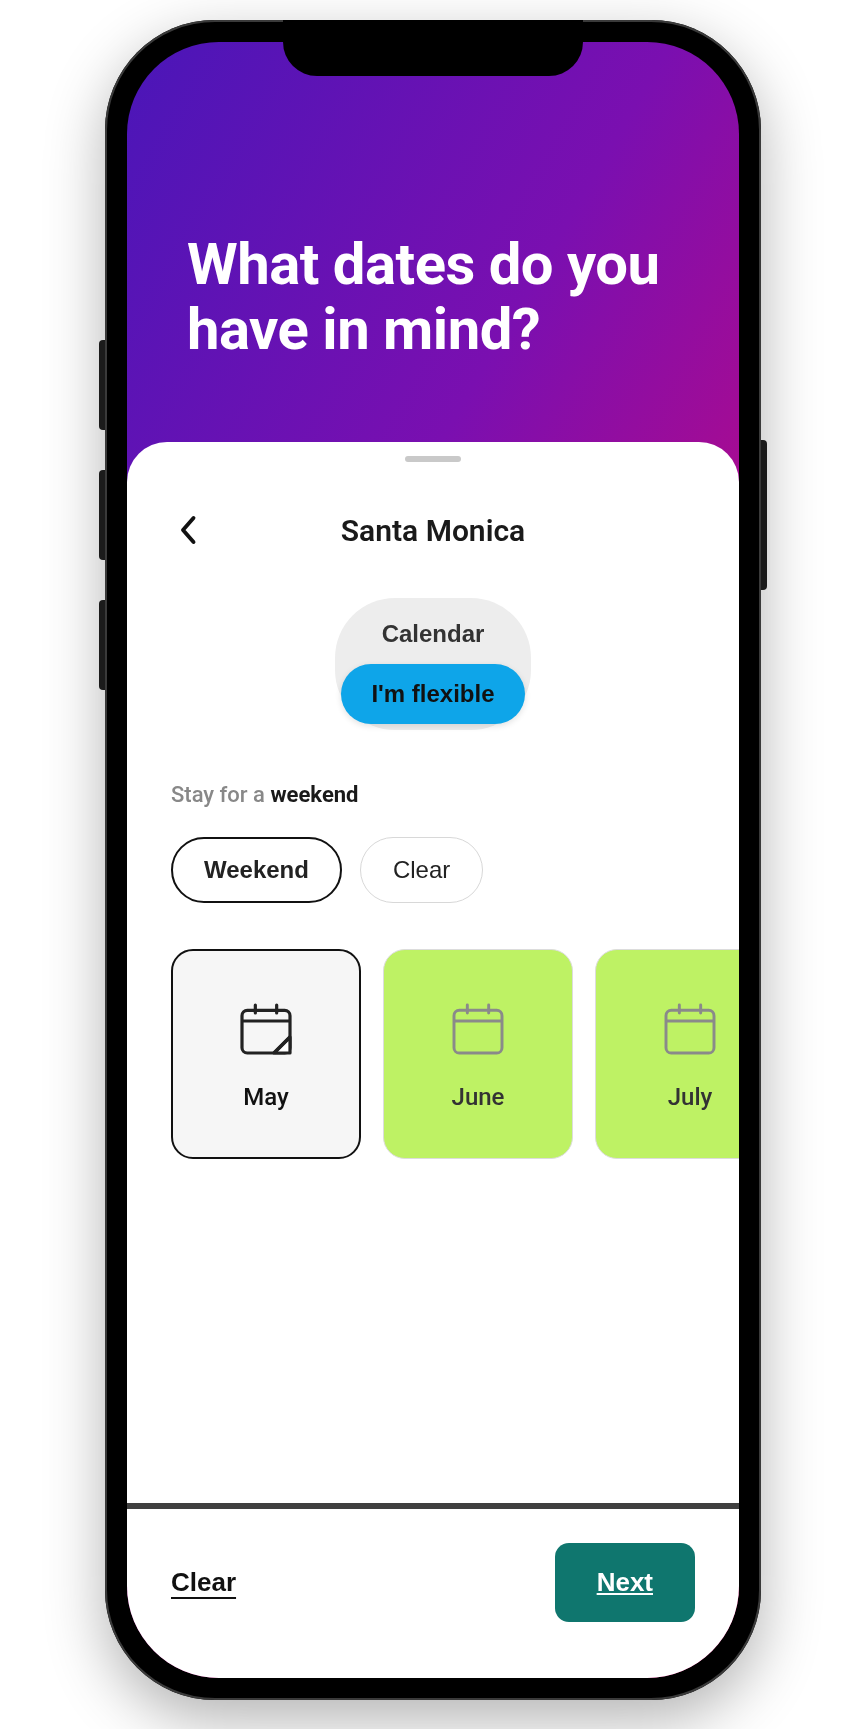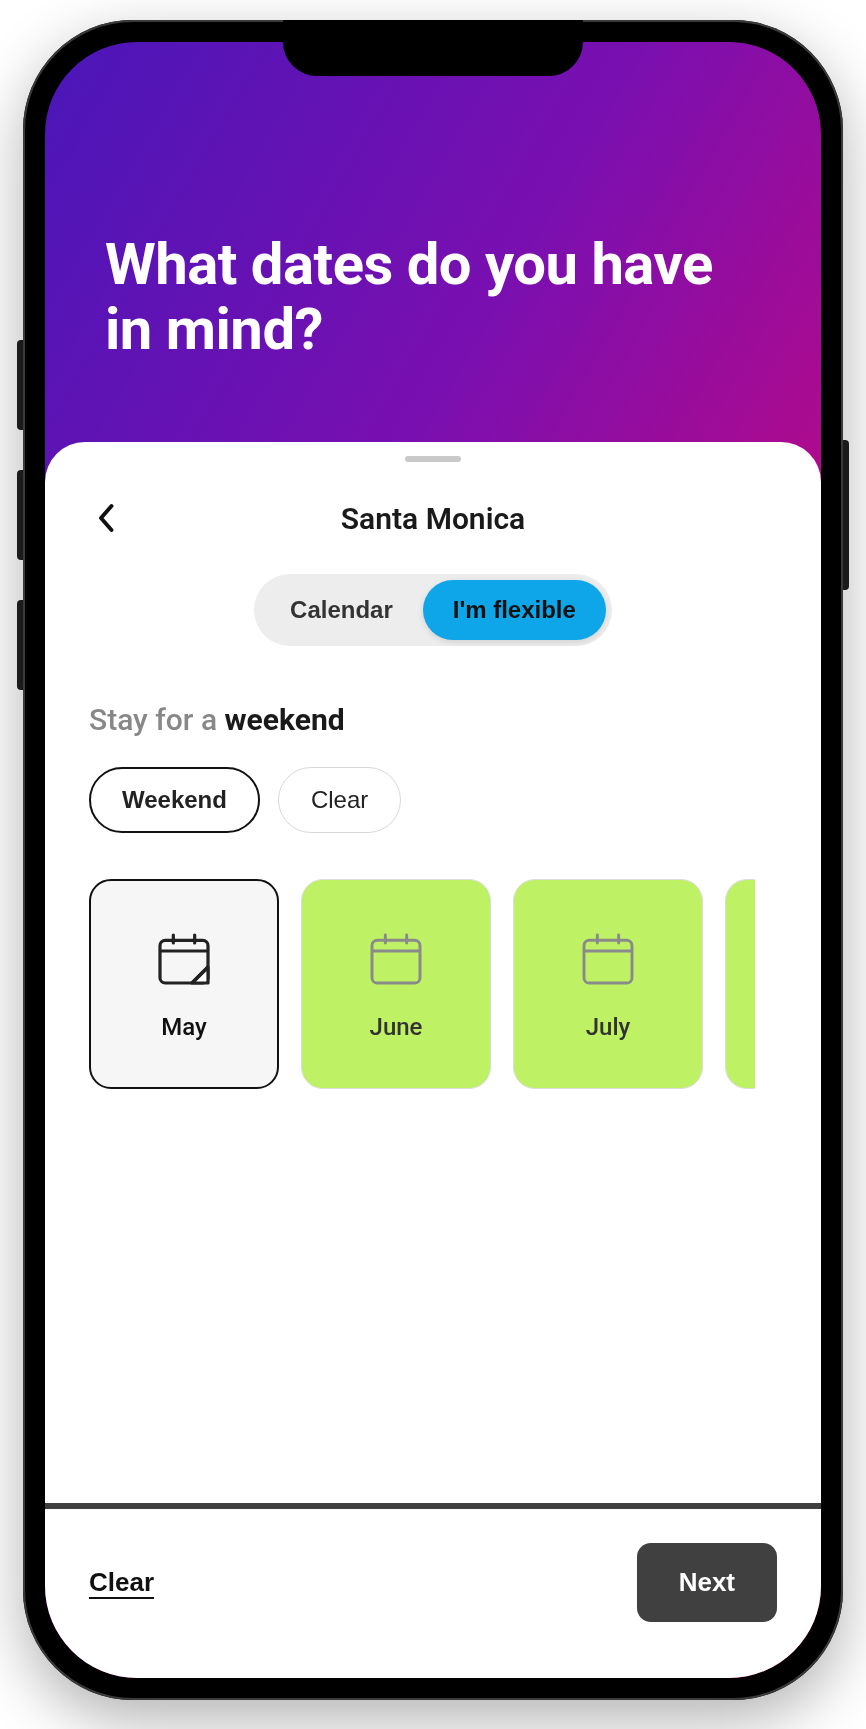--- a/index.html
+++ b/index.html
@@ -8,21 +8,21 @@
     font-family: -apple-system, BlinkMacSystemFont, "Segoe UI", Roboto, Helvetica, Arial, sans-serif;
     background: #fff;
     display: flex;
     justify-content: center;
     align-items: flex-start;
     padding: 20px 0;
   }
 
   
   .phone {
-    width: 820px;
+    width: 656px;
     height: 1680px;
     background: #000;
     border-radius: 110px;
     padding: 22px;
     position: relative;
     box-shadow: 0 0 0 2px #3a3a3a inset, 0 20px 60px rgba(0,0,0,.3);
   }
   .phone::before { 
     content: "";
     position: absolute;
@@ -72,20 +72,21 @@
 
   
   .sheet {
     position: absolute;
     left: 0; right: 0; bottom: 0;
     top: 400px;
     background: #fff;
     border-radius: 40px 40px 0 0;
     display: flex;
     flex-direction: column;
+    gap: 12px;
   }
   .grabber {
     width: 56px; height: 6px;
     background: #c9c9c9;
     border-radius: 4px;
     margin: 14px auto 0;
   }
 
   .sheet-header {
     display: flex;
@@ -110,20 +111,21 @@
 
   .seg-wrap {
     display: flex; justify-content: center;
     padding: 24px 0 40px;
   }
   .seg {
     display: inline-flex;
     background: #ededed;
     border-radius: 60px;
     padding: 6px;
+    flex-direction: column;
   }
   .seg button {
     border: none;
     background: transparent;
     font-size: 24px;
     font-weight: 600;
     color: #333;
     padding: 16px 30px;
     border-radius: 50px;
     cursor: pointer;
@@ -134,24 +136,24 @@
     color: #111;
   }
 
   .content {
     flex: 1;
     padding: 0 44px;
     overflow: hidden;
   }
 
   .section-label {
-    font-size: 30px;
+    font-size: 22px;
     color: #888;
     font-weight: 500;
-    margin-top: 16px;
+    margin-top: 0;
   }
   .section-label strong {
     color: #1a1a1a;
     font-weight: 700;
   }
 
   .chips {
     display: flex;
     gap: 18px;
     margin: 30px 0 46px;
@@ -222,28 +224,29 @@
     background: none;
     border: none;
     font-size: 26px;
     font-weight: 600;
     color: #111;
     text-decoration: underline;
     text-underline-offset: 6px;
     cursor: pointer;
   }
   .next {
-    background: #404040;
+    background: #0f766e;
     color: #fff;
     border: none;
     font-size: 26px;
     font-weight: 600;
     padding: 24px 42px;
     border-radius: 14px;
     cursor: pointer;
+    text-decoration: underline;
   }
 </style>
 </head>
 <body>
 
 <div class="phone">
   <div class="notch"></div>
   <div class="screen">
 
     <div class="hero">

